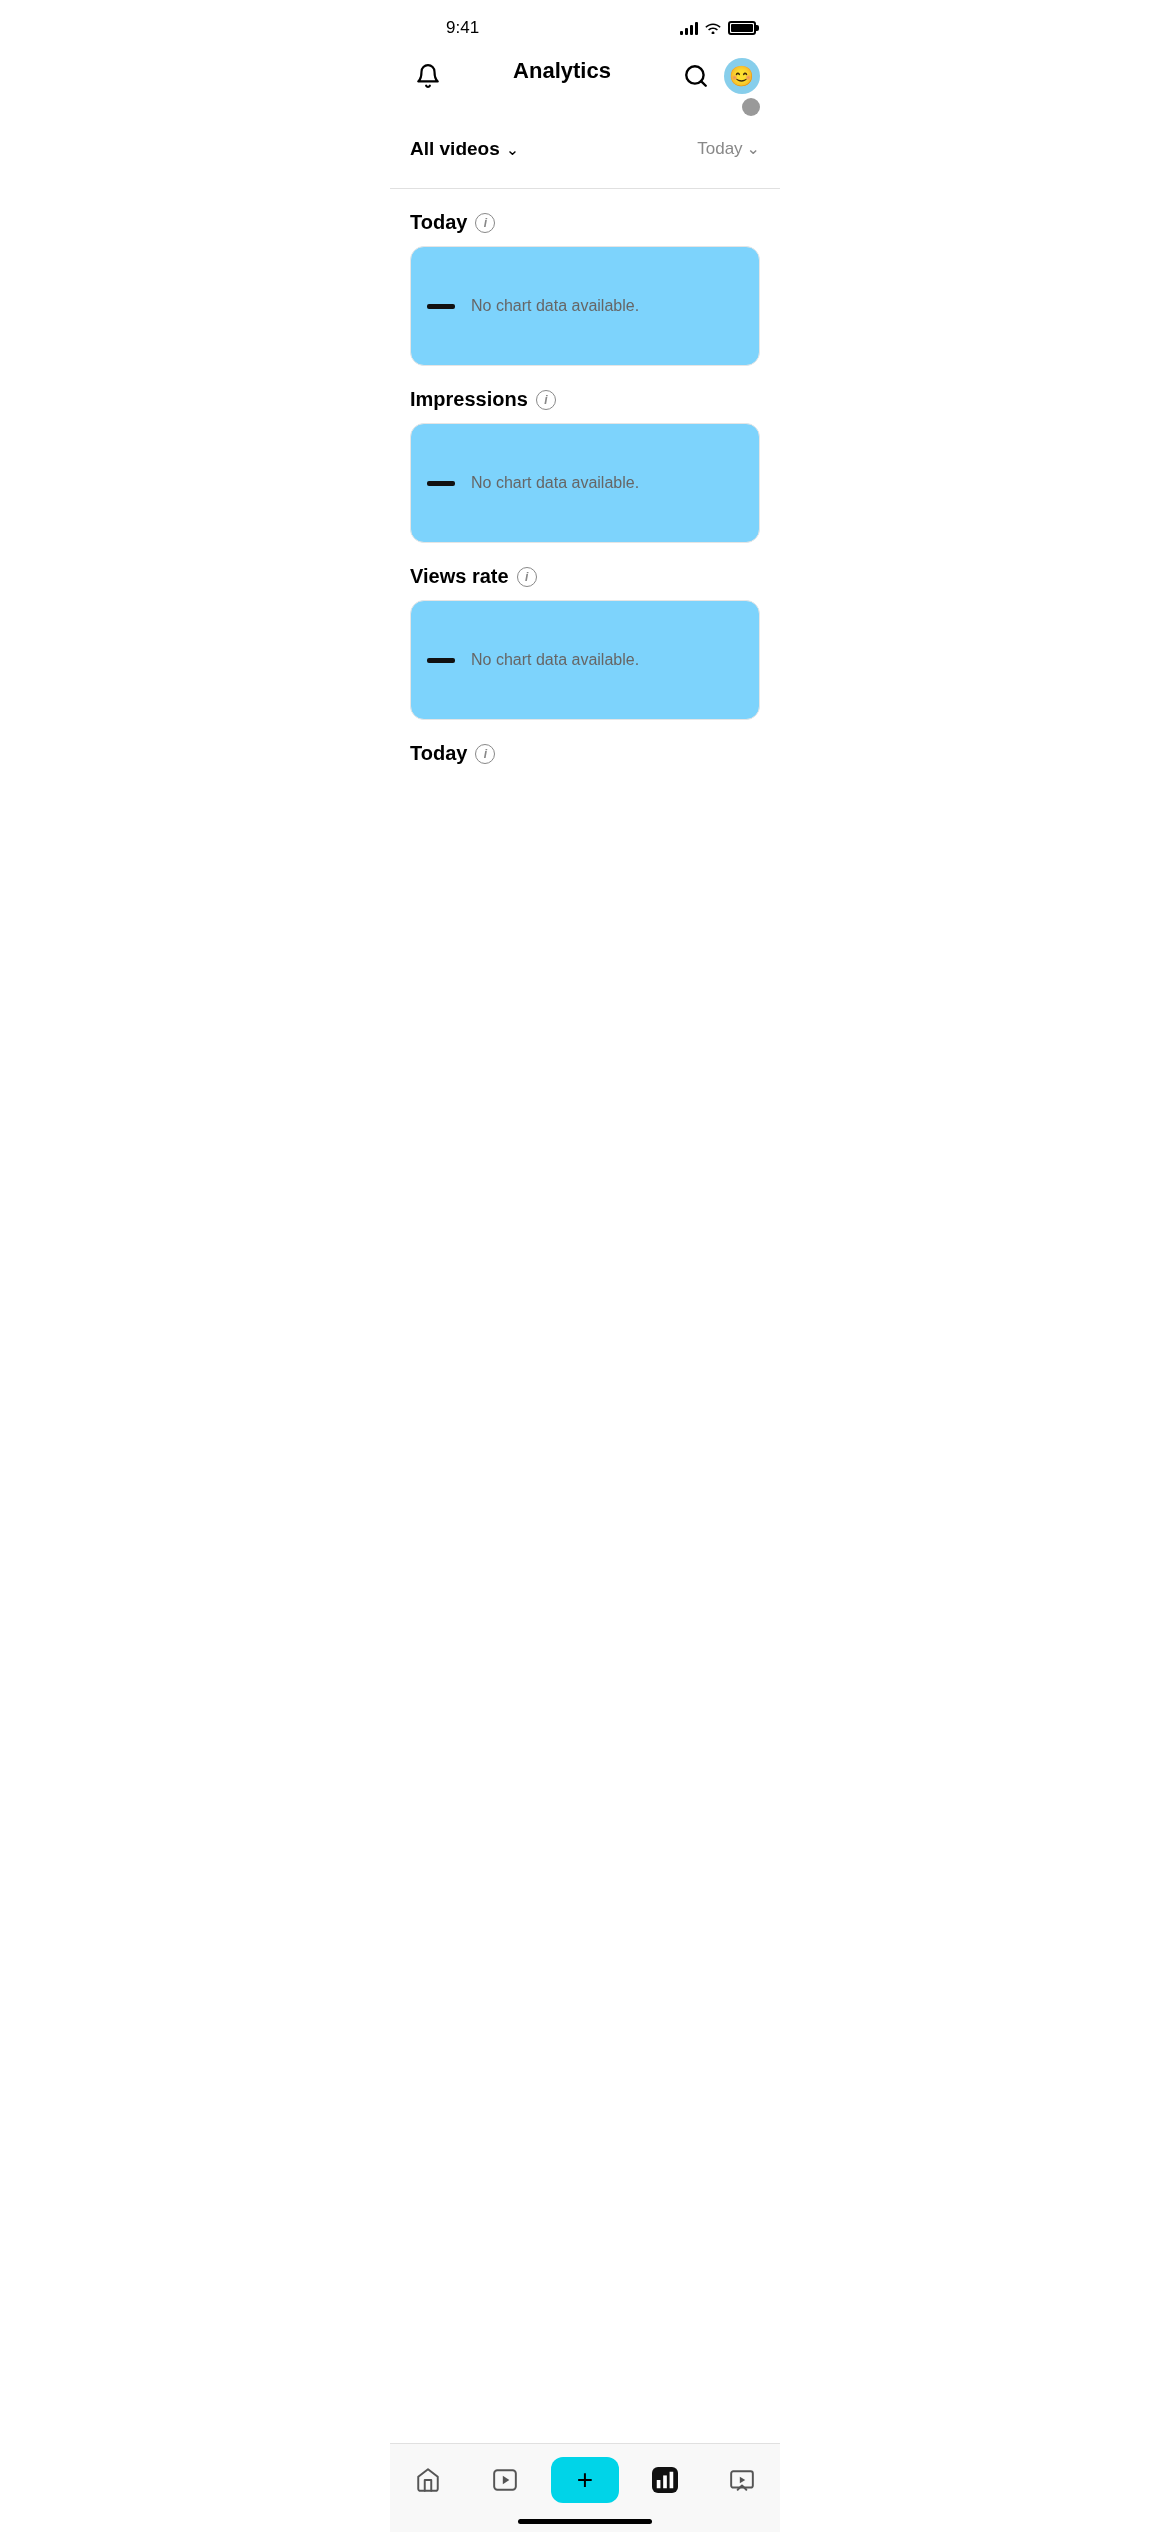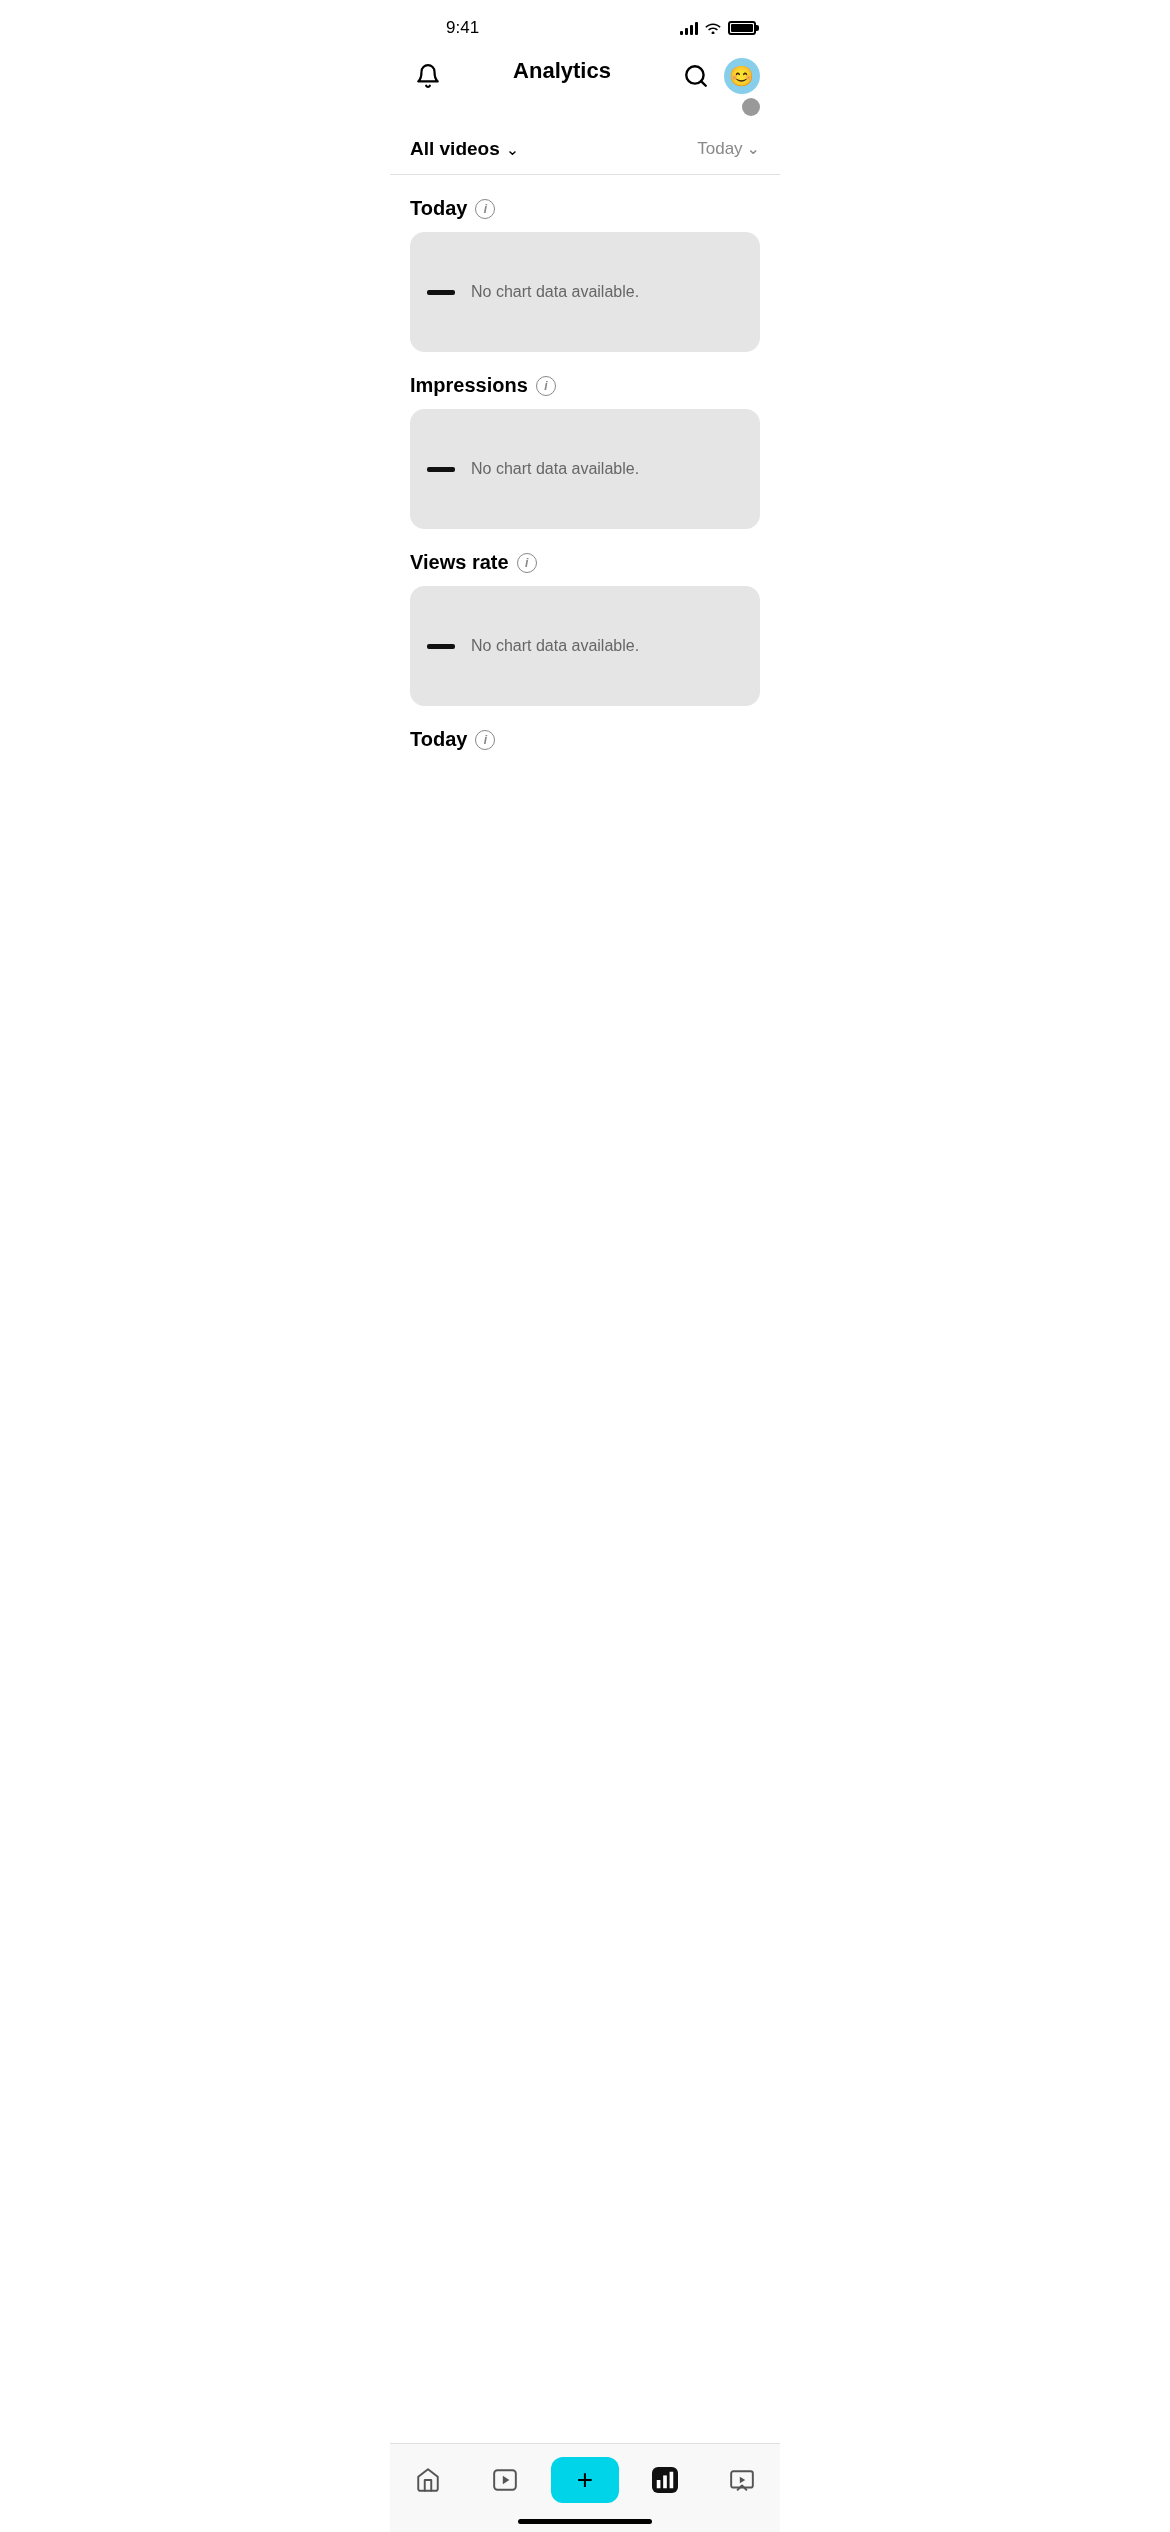--- a/index.html
+++ b/index.html
@@ -162,21 +162,21 @@
       background: #999;
       margin-right: 0;
       align-self: flex-end;
     }
 
     
     .filter-bar {
       display: flex;
       justify-content: space-between;
       align-items: center;
-      padding: 10px 20px 14px;
+      padding: 10px 20px 28px;
       border-bottom: 1px solid #e0e0e0;
     }
 
     .filter-left {
       display: flex;
       align-items: center;
       gap: 6px;
       cursor: pointer;
     }
 
@@ -243,21 +243,21 @@
       font-weight: 600;
       cursor: pointer;
       flex-shrink: 0;
     }
 
     .chart-card {
       border: 1px solid #e5e5e5;
       border-radius: 14px;
       padding: 20px 16px;
       min-height: 120px;
-      background: #e5e5e5;
+      background: #7dd3fc;
       display: flex;
       align-items: center;
       gap: 16px;
     }
 
     .chart-legend {
       display: flex;
       flex-direction: column;
       align-items: flex-start;
     }

